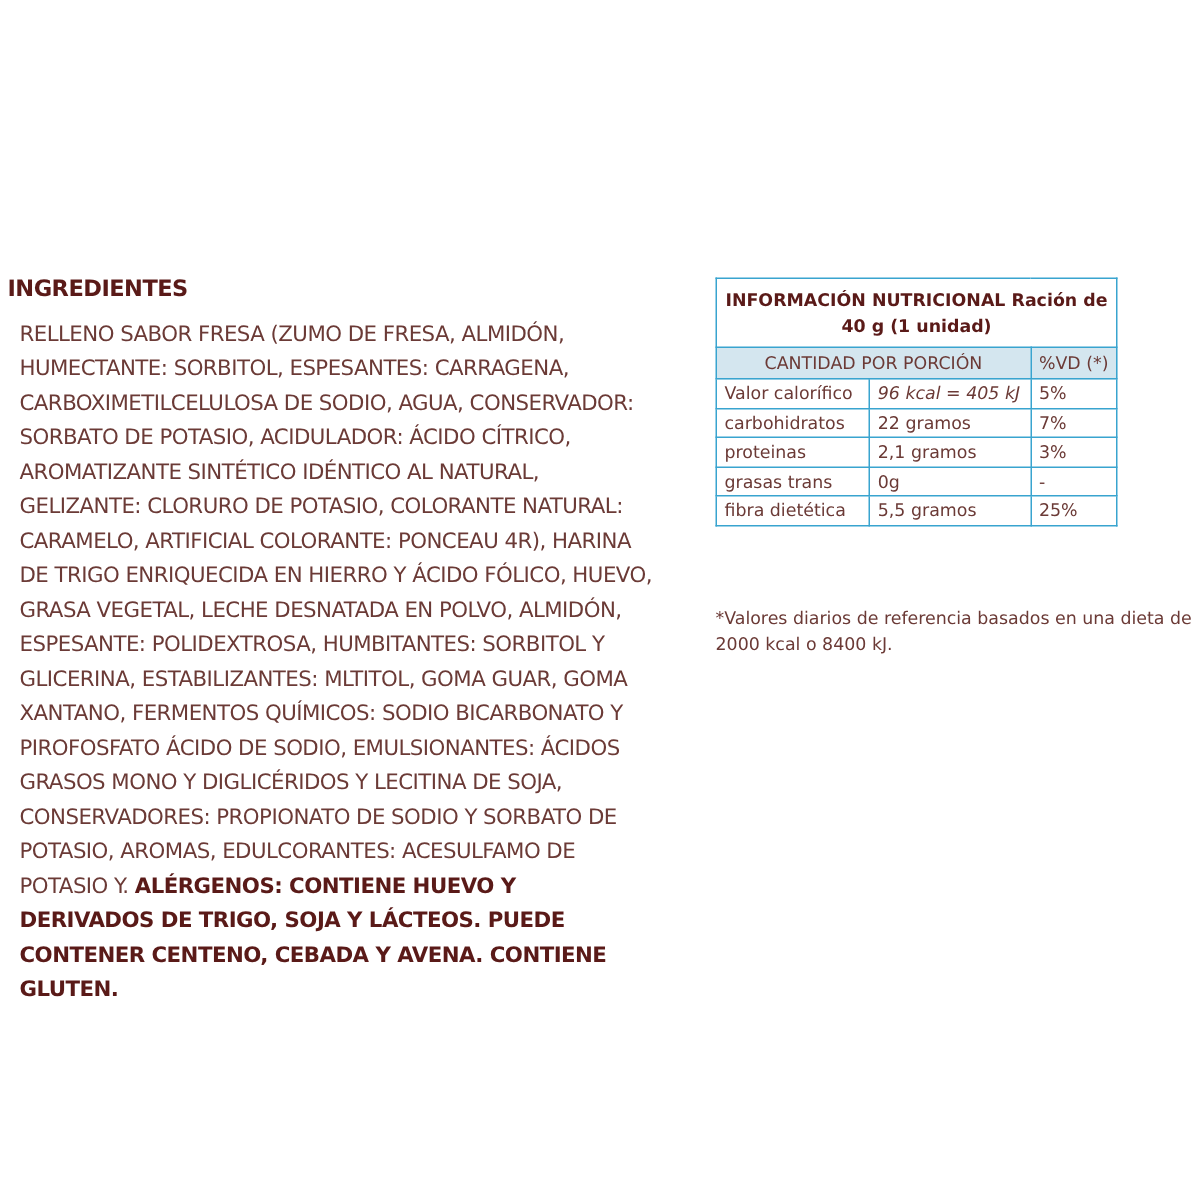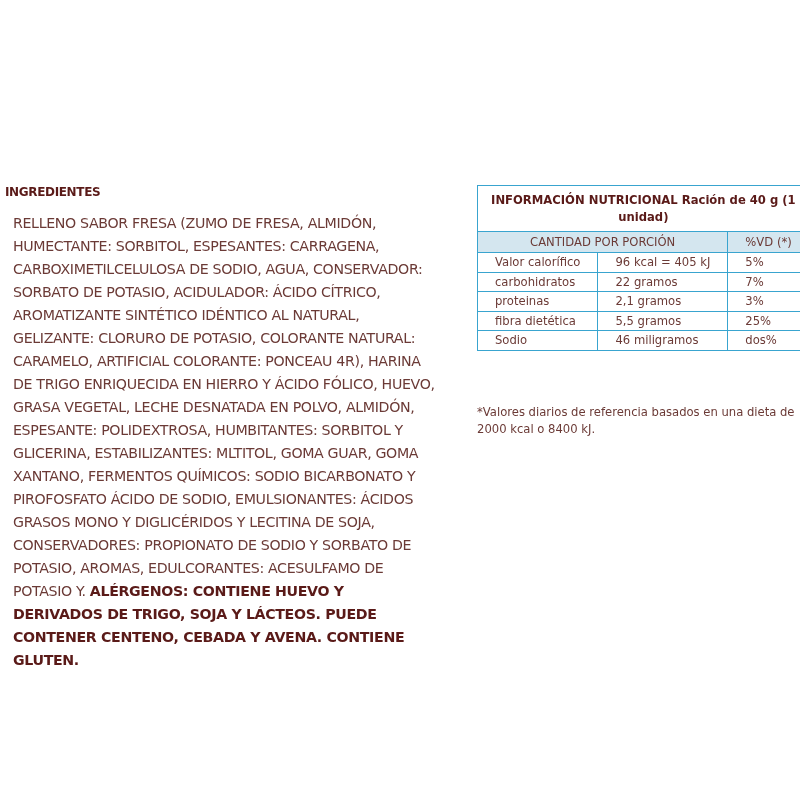--- a/index.html
+++ b/index.html
@@ -5,41 +5,41 @@
   html, body { margin: 0; padding: 0; }
   body {
     width: 800px; height: 800px; background: #ffffff; position: relative;
     font-family: "DejaVu Sans", sans-serif; overflow: hidden;
   }
   .ingredients {
     position: absolute; left: 5px; top: 181px; width: 440px;
     color: #6b3a36; font-size: 14.2px; line-height: 23px; letter-spacing: -0.35px;
   }
   .ingredients h3 {
-    margin: 0 0 3px 0; font-size: 12px; font-weight: bold; color: #5a1a18; line-height: 23px;
+    margin: 0 0 3px 0; font-size: 15px; font-weight: bold; color: #5a1a18; line-height: 23px;
   }
   .ingredients p { margin: 8px; }
   .ingredients strong { color: #5a1a18; font-weight: bold; }
 
   .nutri {
     position: absolute; left: 477px; top: 185px; width: 268px;
     border-collapse: collapse; font-size: 11.6px; color: #6b3a36;
   }
   .nutri td, .nutri th {
-    border: 1.5px solid #39a4cf; padding: 0 17px; height: 18.5px; font-weight: normal; text-align: left;
+    border: 1.5px solid #39a4cf; padding: 0 5px; height: 18.5px; font-weight: normal; text-align: left;
     white-space: nowrap;
   }
   .nutri .title-cell {
     text-align: center; font-weight: bold; color: #5a1a18; height: 41px; padding: 2px 4px; line-height: 17px;
     white-space: normal;
   }
   .nutri .hdr td { background: #d4e6ef; height: 20px; }
   .nutri .hdr .center { text-align: center; }
   .c1 { width: 128px; }
-  .c2 { width: 106px; }
+  .c2 { width: 106px; font-style: italic; }
   .footnote {
     position: absolute; left: 477px; top: 404px; width: 320px;
     font-size: 11.6px; line-height: 17px; color: #6b3a36;
   }
 </style>
 </head>
 <body>
 
 <div class="ingredients">
   <h3>INGREDIENTES</h3>
@@ -64,25 +64,25 @@
     <td>carbohidratos</td>
     <td>22 gramos</td>
     <td>7%</td>
   </tr>
   <tr>
     <td>proteinas</td>
     <td>2,1 gramos</td>
     <td>3%</td>
   </tr>
   <tr>
+    <td>grasas trans</td>
+    <td>0g</td>
+    <td>-</td>
+  </tr>
+  <tr>
     <td>fibra dietética</td>
     <td>5,5 gramos</td>
     <td>25%</td>
-  </tr>
-  <tr>
-    <td>Sodio</td>
-    <td>46 miligramos</td>
-    <td>dos%</td>
   </tr>
 </tbody>
   </table>
 
 <div class="footnote">*Valores diarios de referencia basados en una dieta de 2000 kcal o 8400 kJ.</div>
 
 </body></html>

